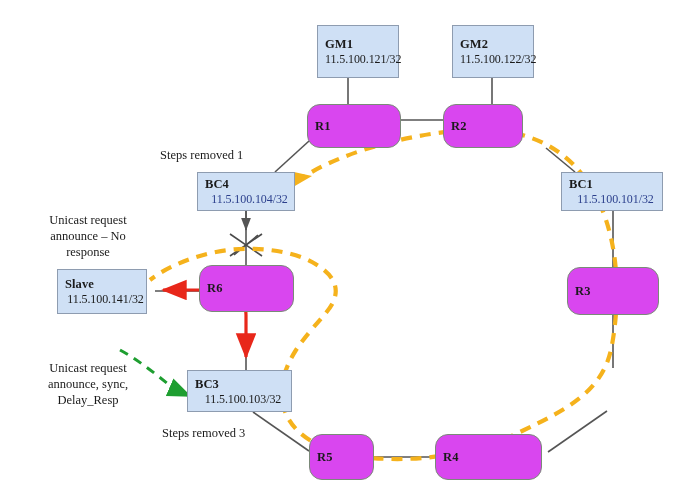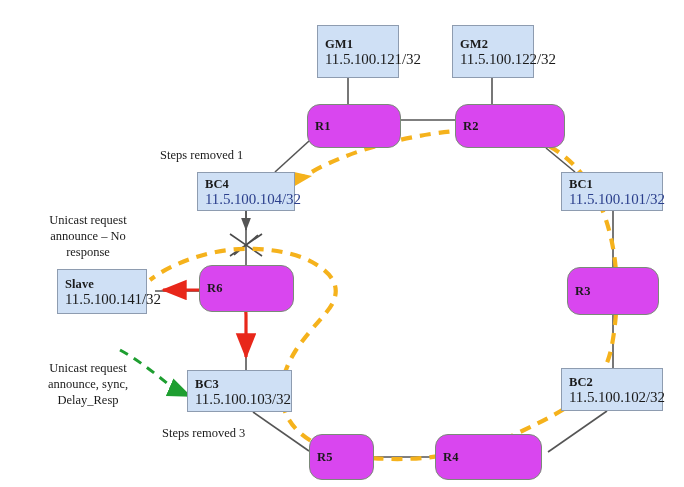--- a/index.html
+++ b/index.html
@@ -42,24 +42,25 @@
     border-radius: 13px;
   }
   .node .nlabel {
     font-weight: bold;
     font-size: 12.5px;
     line-height: 15px;
     color: #1a1a1a;
     letter-spacing: 0.1px;
   }
   .node .nip {
-    font-size: 15px;
+    font-size: 12px;
     line-height: 14px;
     color: #1a1a1a;
     letter-spacing: -0.1px;
+    text-align: center;
   }
   .node .nip.navy {
     color: #2b3f8c;
   }
   .node.center-only {
     justify-content: center;
   }
   .anno {
     position: absolute;
     font-size: 12.5px;
@@ -142,21 +143,21 @@
 
   <div class="node blue" style="left:452px; top:25px; width:82px; height:53px;">
     <div class="nlabel">GM2</div>
     <div class="nip">11.5.100.122/32</div>
   </div>
 
   <div class="node green center-only" style="left:307px; top:104px; width:94px; height:44px;">
     <div class="nlabel">R1</div>
   </div>
 
-  <div class="node green center-only" style="left:455px; top:104px; width:110px; height:44px;">
+  <div class="node green center-only" style="left:443px; top:104px; width:80px; height:44px;">
     <div class="nlabel">R2</div>
   </div>
 
   <div class="node blue" style="left:197px; top:172px; width:98px; height:39px;">
     <div class="nlabel">BC4</div>
     <div class="nip navy">11.5.100.104/32</div>
   </div>
 
   <div class="node blue" style="left:561px; top:172px; width:102px; height:39px;">
     <div class="nlabel">BC1</div>
@@ -174,24 +175,20 @@
 
   <div class="node green center-only" style="left:567px; top:267px; width:92px; height:48px;">
     <div class="nlabel">R3</div>
   </div>
 
   <div class="node blue" style="left:187px; top:370px; width:105px; height:42px;">
     <div class="nlabel">BC3</div>
     <div class="nip">11.5.100.103/32</div>
   </div>
 
-  <div class="node blue" style="left:561px; top:368px; width:102px; height:43px;">
-    <div class="nlabel">BC2</div>
-    <div class="nip">11.5.100.102/32</div>
-  </div>
 
   <div class="node green center-only" style="left:309px; top:434px; width:65px; height:46px;">
     <div class="nlabel">R5</div>
   </div>
 
   <div class="node green center-only" style="left:435px; top:434px; width:107px; height:46px;">
     <div class="nlabel">R4</div>
   </div>
 
   <div class="anno left" style="left:160px; top:147px;">Steps removed 1</div>

